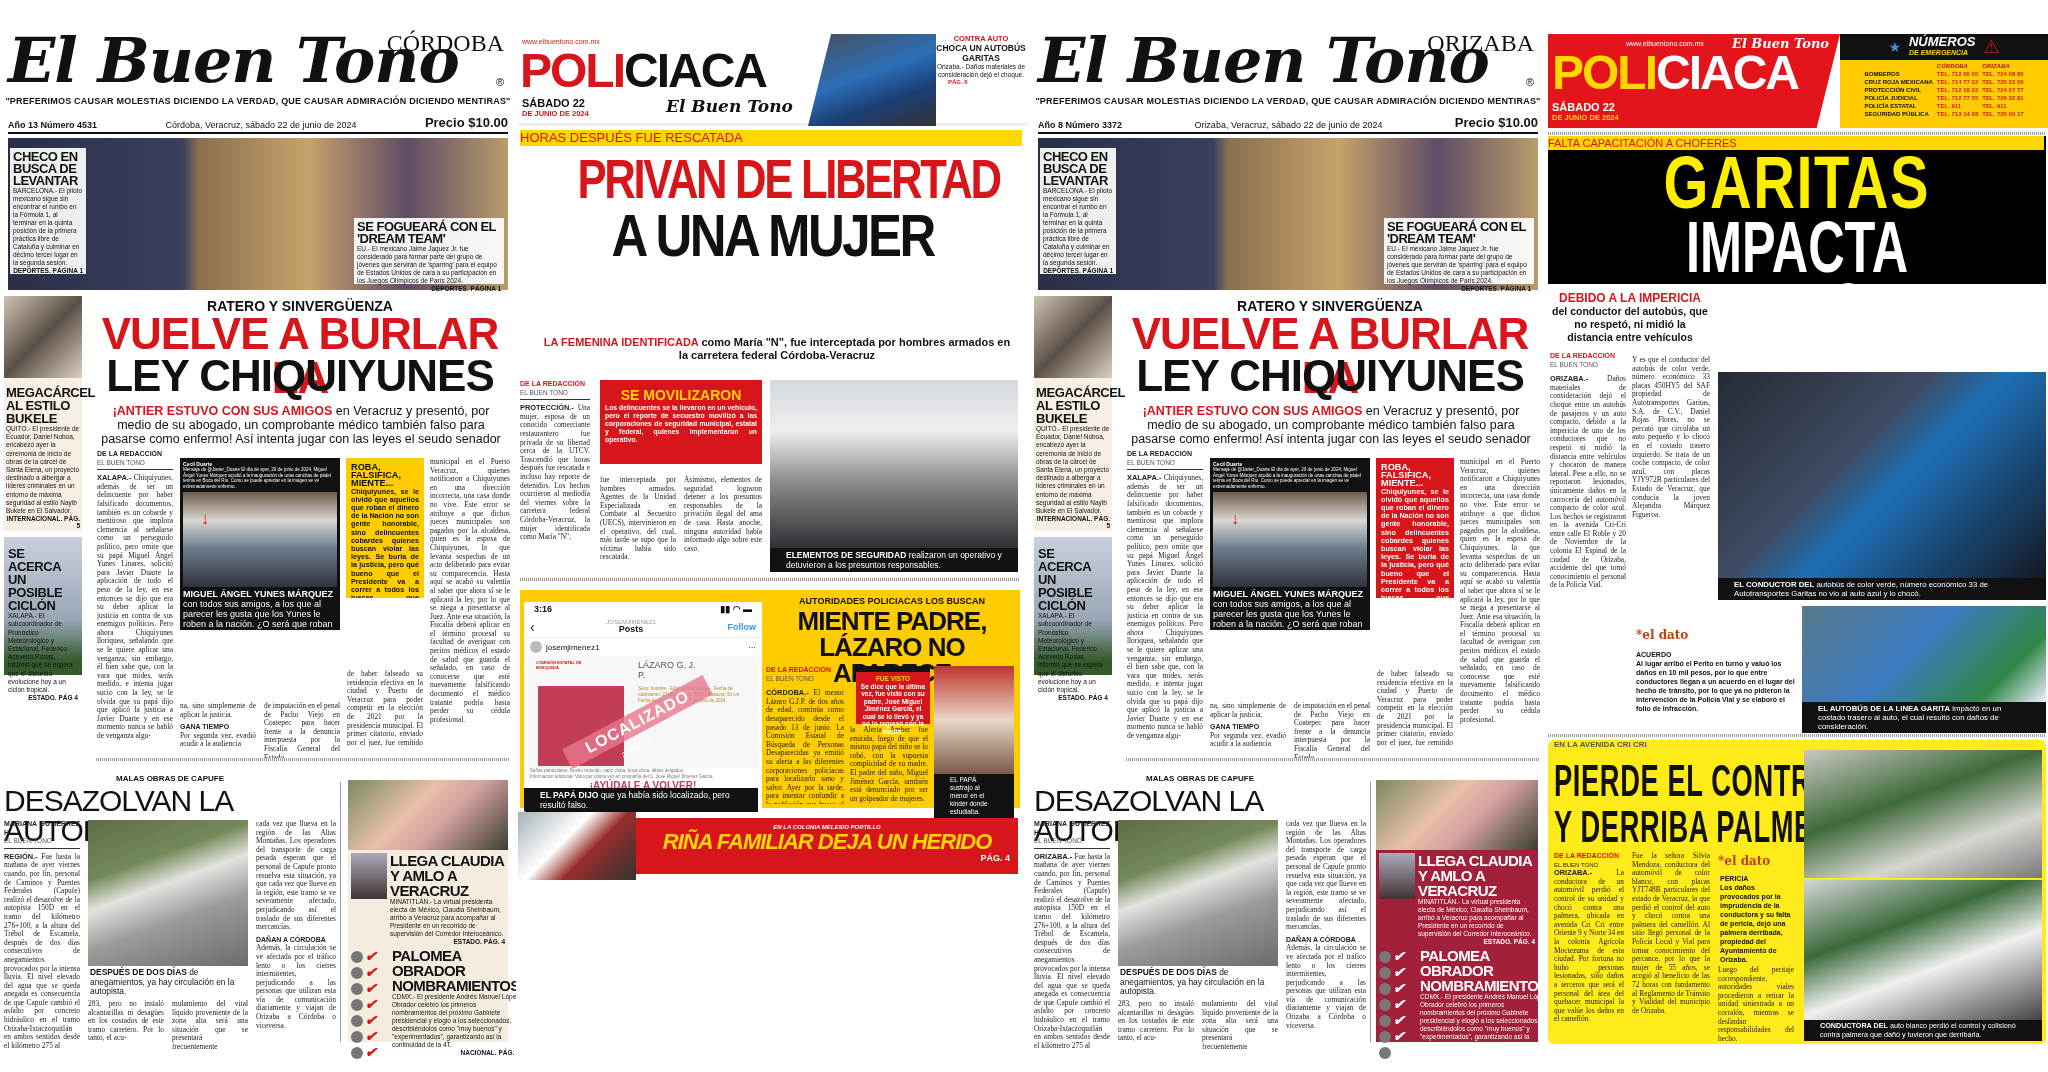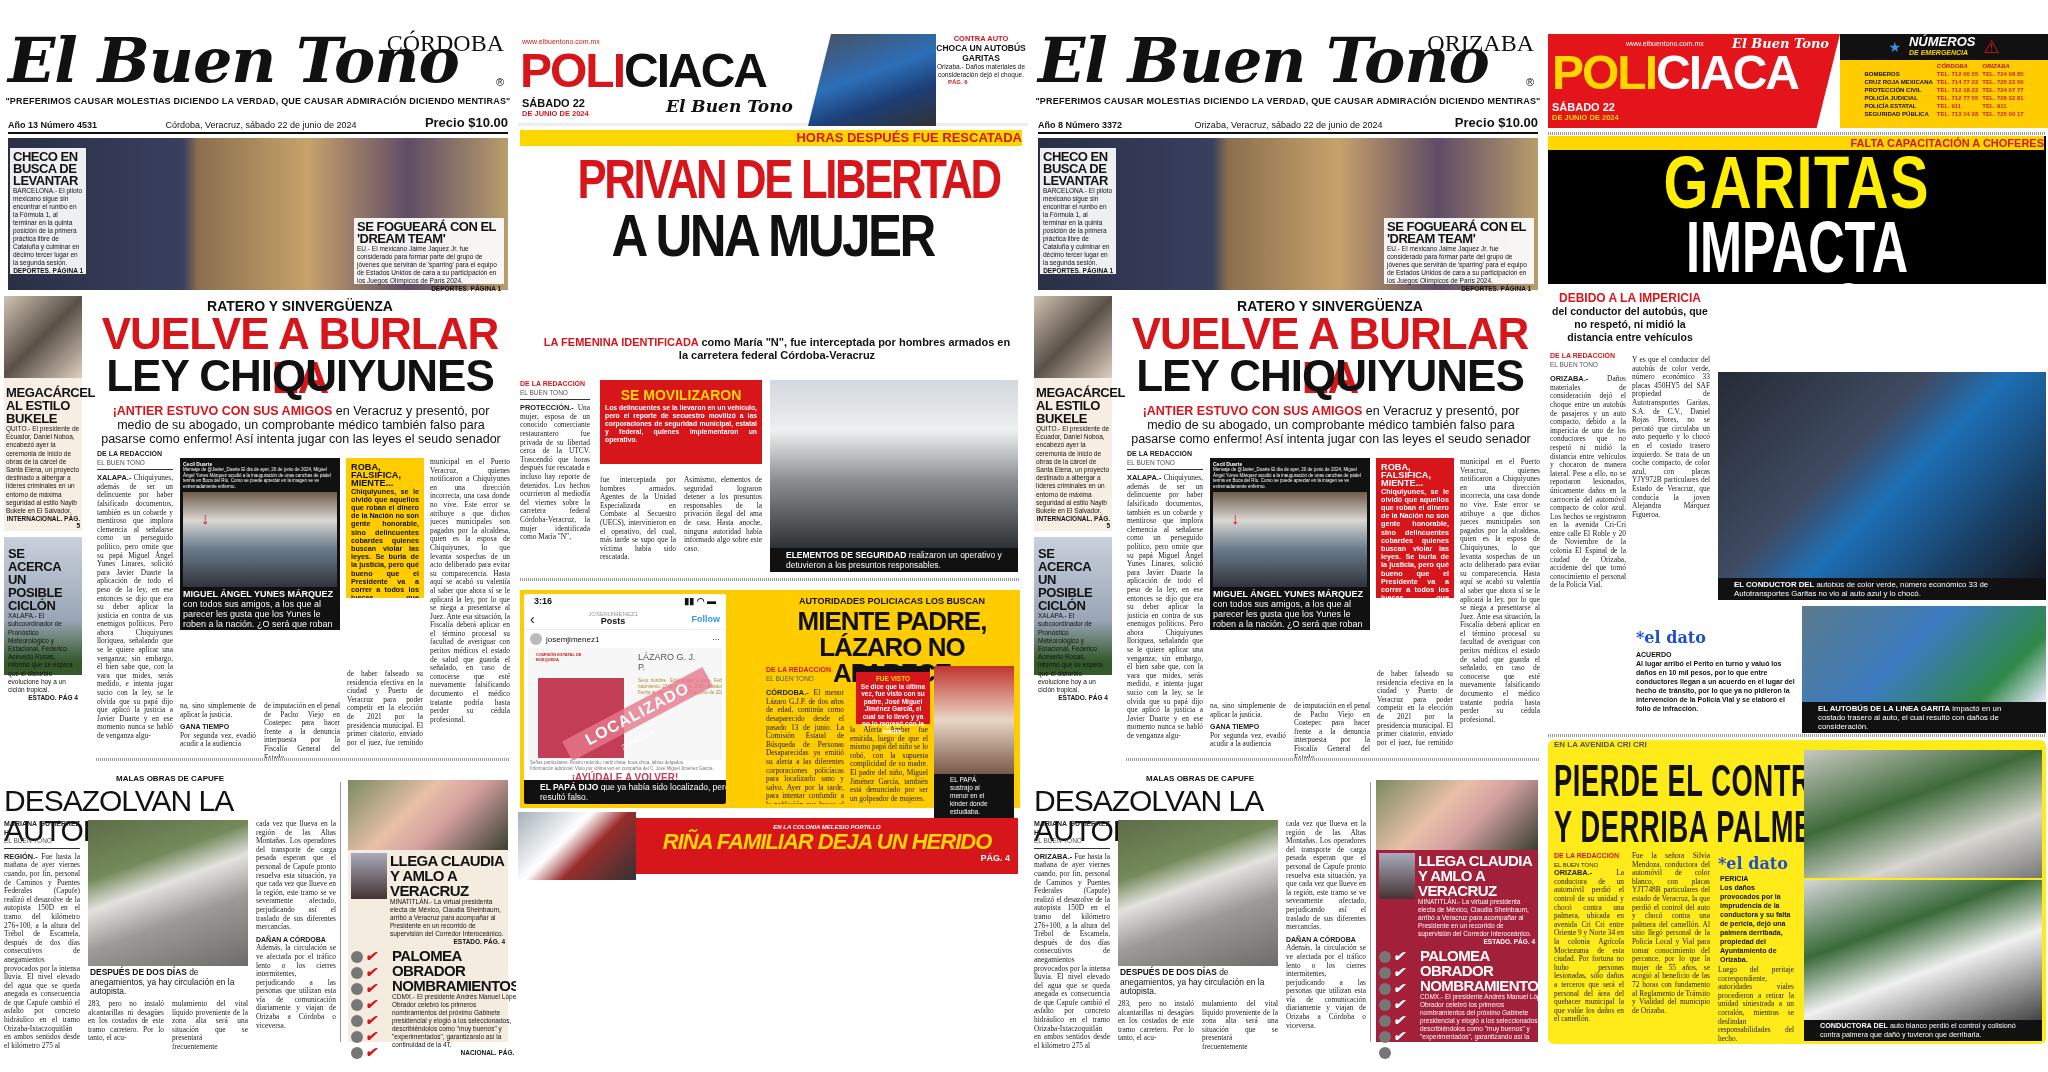--- a/index.html
+++ b/index.html
@@ -56,30 +56,30 @@
 .claudia .hd{font-weight:bold;font-size:15px;line-height:15px;letter-spacing:-.6px}
 .ticks{position:absolute;left:2px;width:38px}
 .ticks div{height:16px;font-size:14px;color:#d7161b;font-weight:bold;line-height:16px}
 .ticks span{display:inline-block;width:12px;height:12px;border-radius:50%;background:#777;vertical-align:middle;margin-right:2px}
 
 .url{font-size:7px;color:#c21}
 .poli{font-weight:bold;font-size:48px;letter-spacing:-2px;line-height:46px}
 .date1{font-weight:bold;font-size:11px;line-height:11px}
 .date2{font-weight:bold;font-size:7.5px;color:#d7161b}
 .gothic{font-family:"DejaVu Serif",serif;font-style:italic;font-weight:bold}
-.ybar{position:absolute;background:#ffd700;text-align:right;font-weight:bold;color:#d7161b}
+.ybar{position:absolute;background:#ffd700;text-align:left;font-weight:normal;color:#d7161b}
 .photo-dark{position:absolute;background:linear-gradient(135deg,#262b35,#3f4b62 40%,#1e6fb5 55%,#151922)}
 .caption{position:absolute;background:#111;color:#fff;font-size:8.5px;line-height:10px;padding:2px 16px}
 .caption b{font-weight:bold}
 .phone{position:absolute;background:#fff;border-radius:2px}
 .yellow{background:#ffcc00}
 .emerg table{border-collapse:collapse;font-size:6px;font-weight:bold}
 .emerg td{padding:0 2px;line-height:8px}
 .emerg .tel{color:#c21}
-.eldato{font-family:"DejaVu Serif",serif;font-weight:bold;color:#1d4ed8;font-size:16px}
+.eldato{font-family:"DejaVu Serif",serif;font-weight:bold;color:#c2410c;font-size:12px}
 .condensed{transform:scaleX(.72);transform-origin:left top;display:inline-block;white-space:nowrap}
 </style>
 </head>
 <body>
 
 <div class="page" id="p1">
   <div class="mast">
     <span class="logo">El Buen Tono</span>
     <span class="city">CÓRDOBA</span>
     <span class="reg">®</span>
@@ -228,21 +228,21 @@
     <div style="color:#ffd700;font-size:14px;margin:6px 0 4px">SE MOVILIZARON</div>
     <div style="font-size:6.8px;line-height:8px;text-align:justify">Los delincuentes se la llevaron en un vehículo, pero el reporte de secuestro movilizó a las corporaciones de seguridad municipal, estatal y federal, quienes implementaron un operativo.</div>
   </div>
   <div class="col" style="top:476px;left:82px;width:76px">fue interceptada por hombres armados. Agentes de la Unidad Especializada en Combate al Secuestro (UECS), intervinieron en el operativo, del cual, más tarde se supo que la víctima había sido rescatada.</div>
   <div class="col" style="top:476px;left:166px;width:78px">Asimismo, elementos de seguridad lograron detener a los presuntos responsables de la privación ilegal del ama de casa. Hasta anoche, ninguna autoridad había informado algo sobre este caso.</div>
   <div style="position:absolute;top:380px;left:252px;width:248px;height:168px;background:linear-gradient(180deg,#d2d8de 0%,#eef0f0 30%,#8a8e8f 60%,#2e3135 100%)"></div>
   <div class="caption" style="top:548px;left:252px;width:248px"><b>ELEMENTOS DE SEGURIDAD</b><span> realizaron un operativo y detuvieron a los presuntos responsables.</span></div>
   <div class="rule" style="top:578px;left:2px;width:500px"></div>
 
   <div class="yellow" style="position:absolute;top:590px;left:2px;width:500px;height:218px">
-    <div class="phone" style="left:4px;top:4px;width:202px;height:210px;overflow:hidden">
+    <div class="phone" style="left:4px;top:12px;width:238px;height:210px;overflow:hidden">
       <div style="display:flex;justify-content:space-between;padding:2px 10px;font-size:9px;font-weight:bold">
           <span>3:16</span>
           <span>▮▮ ◠ ▬</span>
         </div>
       <div style="display:flex;justify-content:space-between;align-items:center;padding:0 6px;border-bottom:1px solid #eee;height:22px">
         <span style="font-size:14px">‹</span>
         <span style="text-align:center;font-size:6px;color:#999;line-height:7px"><span>JOSEMJIMENEZ1</span><br><b style="color:#111;font-size:9px">Posts</b></span>
         <span style="color:#3897f0;font-size:9px;font-weight:bold">Follow</span>
       </div>
       <div style="display:flex;align-items:center;padding:3px 6px;font-size:8px">

